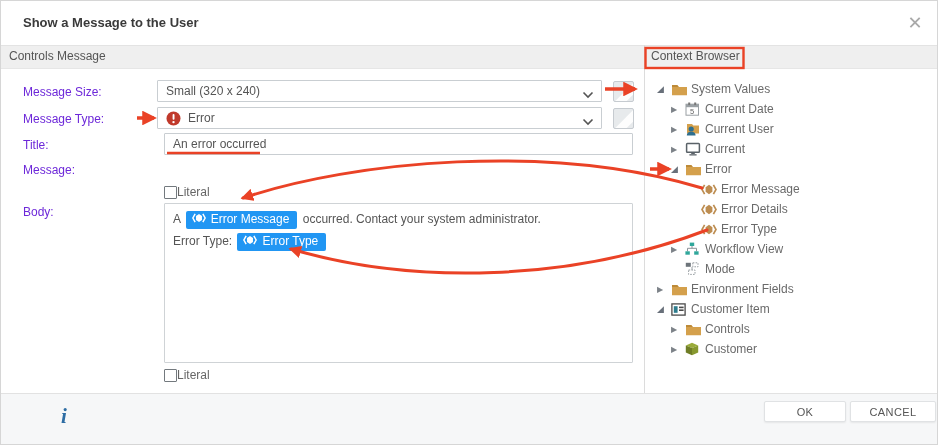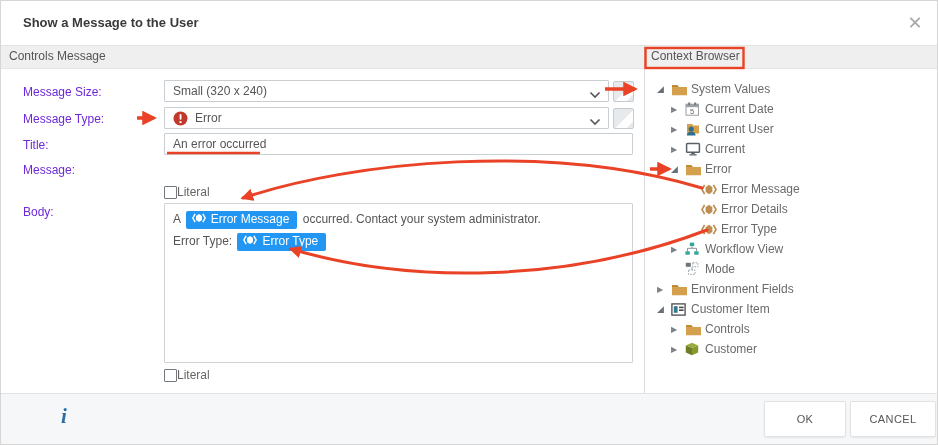--- a/index.html
+++ b/index.html
@@ -15,21 +15,21 @@
   
   .secbar{position:absolute;left:0;top:44px;width:938px;height:24px;background:#efefef;border-top:1px solid #e3e3e3;border-bottom:1px solid #e6e6e6;}
   .sec-left{position:absolute;left:8px;top:48px;font-size:12px;color:#555;}
   .sec-right{position:absolute;left:650px;top:48px;font-size:12px;color:#555;z-index:5;}
 
   
   .vdivider{position:absolute;left:643px;top:44px;width:1px;height:348px;background:#dcdcdc;}
 
   
   .flabel{position:absolute;left:22px;font-size:12px;color:#6d28d9;}
-  .dropdown{position:absolute;left:163px;width:445px;height:22px;background:#fff;border:1px solid #c9ced2;border-radius:1px;display:flex;align-items:center;padding:0 24px 0 8px;font-size:12px;color:#555;cursor:pointer;}
+  .dropdown{position:absolute;left:156px;width:445px;height:22px;background:#fff;border:1px solid #c9ced2;border-radius:1px;display:flex;align-items:center;padding:0 24px 0 8px;font-size:12px;color:#555;cursor:pointer;}
   .dd-chevron{position:absolute;right:7px;top:7px;}
   .diag-btn{position:absolute;left:612px;width:21px;height:21px;background:#e7eaec;border:1px solid #c6cbd0;border-radius:2px;overflow:hidden;cursor:pointer;}
   .diag-btn::after{content:"";position:absolute;left:-8px;top:11px;width:38px;height:8px;background:#fdfdfd;transform:rotate(-45deg);}
   .tinput{position:absolute;left:163px;width:469px;height:22px;border:1px solid #c9ced2;border-radius:1px;padding:0 8px;font-size:12px;color:#555;font-family:"Liberation Sans","DejaVu Sans",sans-serif;outline:none;}
   .tinput::placeholder{color:#cfcfcf;font-style:italic;}
   .chk-row{position:absolute;left:163px;display:flex;align-items:flex-end;}
   .chk{width:13px;height:13px;background:#fff;border:1px solid #73797e;border-radius:1px;cursor:pointer;}
   .chk-label{font-size:12px;color:#666;}
   .bodybox{position:absolute;left:163px;top:202px;width:469px;height:160px;border:1px solid #cfd3d6;border-radius:1px;background:#fff;padding:4px 8px;font-size:12px;color:#555;line-height:22px;cursor:text;}
   .chip{display:inline-flex;align-items:center;gap:5px;background:#2196f3;color:#fff;border-radius:2px;padding:1px 8px 2px 6px;font-size:12px;line-height:15px;vertical-align:middle;margin:0 2px;cursor:grab;}
@@ -42,21 +42,21 @@
   .tree-row.lvl1{padding-left:22px;}
   .tree-row.lvl2{padding-left:38px;}
   .expander{width:14px;flex:0 0 14px;font-size:8px;color:#7c8288;text-align:left;}
   .expander.expanded{color:#68707a;font-size:9px;}
   .tree-icon{width:20px;flex:0 0 20px;display:flex;align-items:center;line-height:0;}
   .tree-label{font-size:12px;color:#6a6a6a;white-space:nowrap;}
 
   
   .footer{position:absolute;left:0;top:392px;width:938px;height:53px;background:#f6f7f8;border-top:1px solid #e2e2e2;}
   .info-i{position:absolute;left:60px;top:403px;font-family:"Liberation Serif","DejaVu Serif",serif;font-style:italic;font-weight:700;font-size:21px;color:#2e6da4;cursor:pointer;}
-  .btn{position:absolute;top:400px;height:36px;background:#fff;border:1px solid #e0e2e4;border-radius:2px;box-shadow:0 1px 2px rgba(0,0,0,0.07);font-size:11px;color:#555;letter-spacing:0.4px;display:flex;align-items:center;justify-content:center;cursor:pointer;font-family:"Liberation Sans","DejaVu Sans",sans-serif;}
+  .btn{position:absolute;top:400px;height:21px;background:#fff;border:1px solid #e0e2e4;border-radius:2px;box-shadow:0 1px 2px rgba(0,0,0,0.07);font-size:11px;color:#555;letter-spacing:0.4px;display:flex;align-items:center;justify-content:center;cursor:pointer;font-family:"Liberation Sans","DejaVu Sans",sans-serif;}
   .btn-ok{left:763px;width:82px;}
   .btn-cancel{left:849px;width:86px;}
 
   
   .overlay{position:absolute;left:0;top:0;width:938px;height:445px;pointer-events:none;z-index:40;}
 </style>
 </head>
 <body>
 
 <div id="app">

